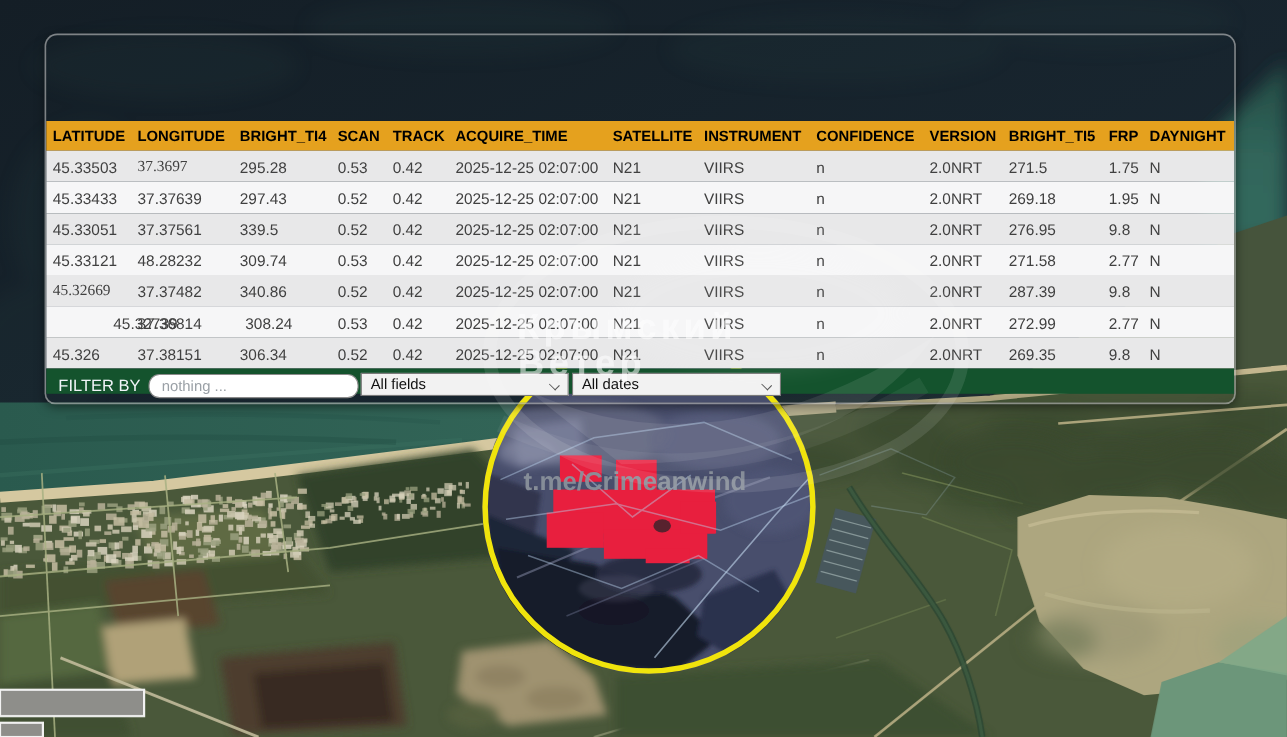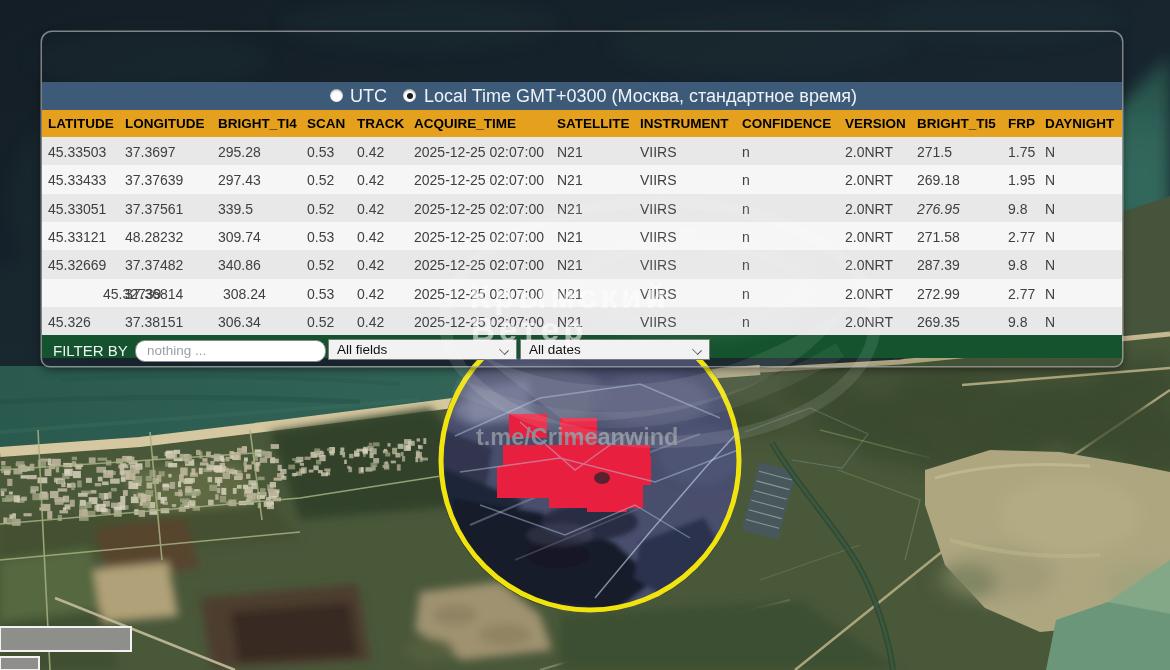--- a/index.html
+++ b/index.html
@@ -621,45 +621,39 @@
       </g>
     </g>
     <path d="M745,432 L810,408 L868,434 L842,468 L792,460" stroke="#b8d0ea" stroke-width="1.2" fill="none" opacity="0.22"></path>
 
     <circle cx="590" cy="461" r="149" fill="none" stroke="#f0e40c" stroke-width="5"></circle>
 
     <text x="476" y="445" font-family="Liberation Sans,sans-serif" font-size="23.5" font-weight="bold" fill="#8a919b" opacity="0.95">t.me/Crimeanwind</text>
   </svg>
 
   <div class="panel">
-    <div class="radiobar">
-      <div class="radio" style="left:288px;"></div>
-      <div class="rlab" style="left:308px;">UTC</div>
-      <div class="radio on" style="left:361px;"></div>
-      <div class="rlab" style="left:382px;">Local Time GMT+0300 (Москва, стандартное время)</div>
-    </div>
     <div class="tblhead">
       <div style="left:6px;">LATITUDE</div>
       <div style="left:83px;">LONGITUDE</div>
       <div style="left:176px;">BRIGHT_TI4</div>
       <div style="left:265px;">SCAN</div>
       <div style="left:315px;">TRACK</div>
       <div style="left:372px;">ACQUIRE_TIME</div>
       <div style="left:515px;">SATELLITE</div>
       <div style="left:598px;">INSTRUMENT</div>
       <div style="left:700px;">CONFIDENCE</div>
       <div style="left:803px;">VERSION</div>
       <div style="left:875px;">BRIGHT_TI5</div>
       <div style="left:966px;">FRP</div>
       <div style="left:1003px;">DAYNIGHT</div>
     </div>
     <div class="rows" id="rowsbox">
         <div class="row r0" style="top:0px;">
           <div style="left:6px;">45.33503</div>
-          <div style="left:83px;">37.3697</div>
+          <div style="left:83px;font-family:Liberation Serif, serif;">37.3697</div>
           <div style="left:176px;">295.28</div>
           <div style="left:265px;">0.53</div>
           <div style="left:315px;">0.42</div>
           <div style="left:372px;">2025-12-25 02:07:00</div>
           <div style="left:515px;">N21</div>
           <div style="left:598px;">VIIRS</div>
           <div style="left:700px;">n</div>
           <div style="left:803px;">2.0NRT</div>
           <div style="left:875px;">271.5</div>
           <div style="left:966px;">1.75</div>
@@ -684,41 +678,41 @@
           <div style="left:6px;">45.33051</div>
           <div style="left:83px;">37.37561</div>
           <div style="left:176px;">339.5</div>
           <div style="left:265px;">0.52</div>
           <div style="left:315px;">0.42</div>
           <div style="left:372px;">2025-12-25 02:07:00</div>
           <div style="left:515px;">N21</div>
           <div style="left:598px;">VIIRS</div>
           <div style="left:700px;">n</div>
           <div style="left:803px;">2.0NRT</div>
-          <div style="left:875px;font-style:italic;">276.95</div>
+          <div style="left:875px;">276.95</div>
           <div style="left:966px;">9.8</div>
           <div style="left:1003px;">N</div>
         </div>
         <div class="row r1" style="top:85.05000000000001px;">
           <div style="left:6px;">45.33121</div>
           <div style="left:83px;">48.28232</div>
           <div style="left:176px;">309.74</div>
           <div style="left:265px;">0.53</div>
           <div style="left:315px;">0.42</div>
           <div style="left:372px;">2025-12-25 02:07:00</div>
           <div style="left:515px;">N21</div>
           <div style="left:598px;">VIIRS</div>
           <div style="left:700px;">n</div>
           <div style="left:803px;">2.0NRT</div>
           <div style="left:875px;">271.58</div>
           <div style="left:966px;">2.77</div>
           <div style="left:1003px;">N</div>
         </div>
         <div class="row r0" style="top:113.4px;">
-          <div style="left:6px;">45.32669</div>
+          <div style="left:6px;font-family:Liberation Serif, serif;">45.32669</div>
           <div style="left:83px;">37.37482</div>
           <div style="left:176px;">340.86</div>
           <div style="left:265px;">0.52</div>
           <div style="left:315px;">0.42</div>
           <div style="left:372px;">2025-12-25 02:07:00</div>
           <div style="left:515px;">N21</div>
           <div style="left:598px;">VIIRS</div>
           <div style="left:700px;">n</div>
           <div style="left:803px;">2.0NRT</div>
           <div style="left:875px;">287.39</div>

